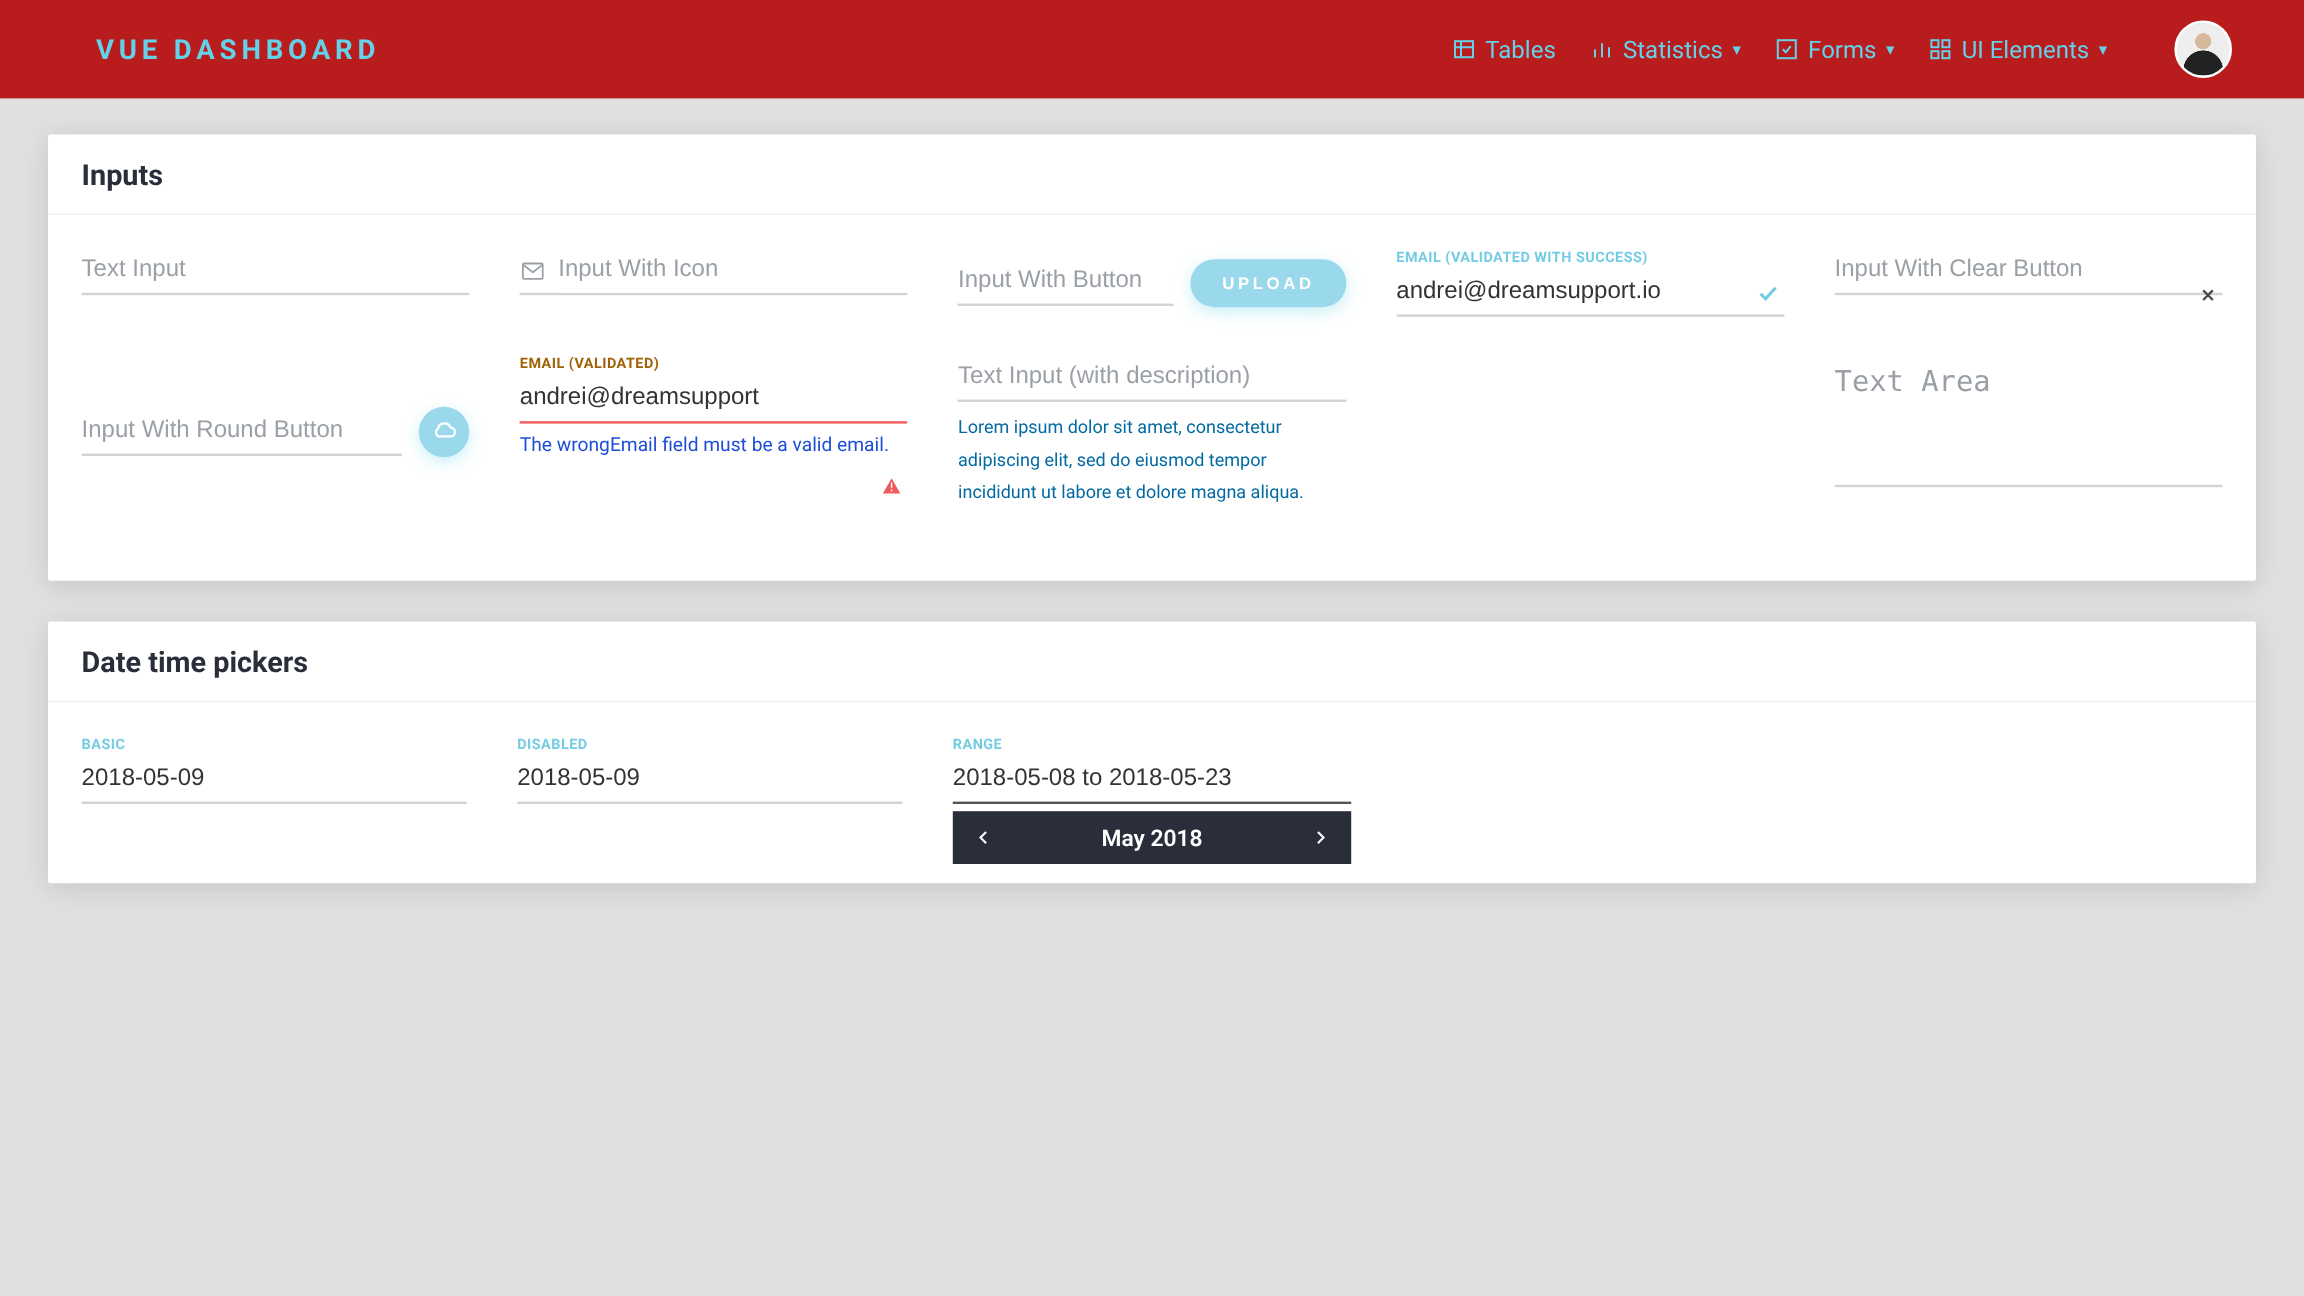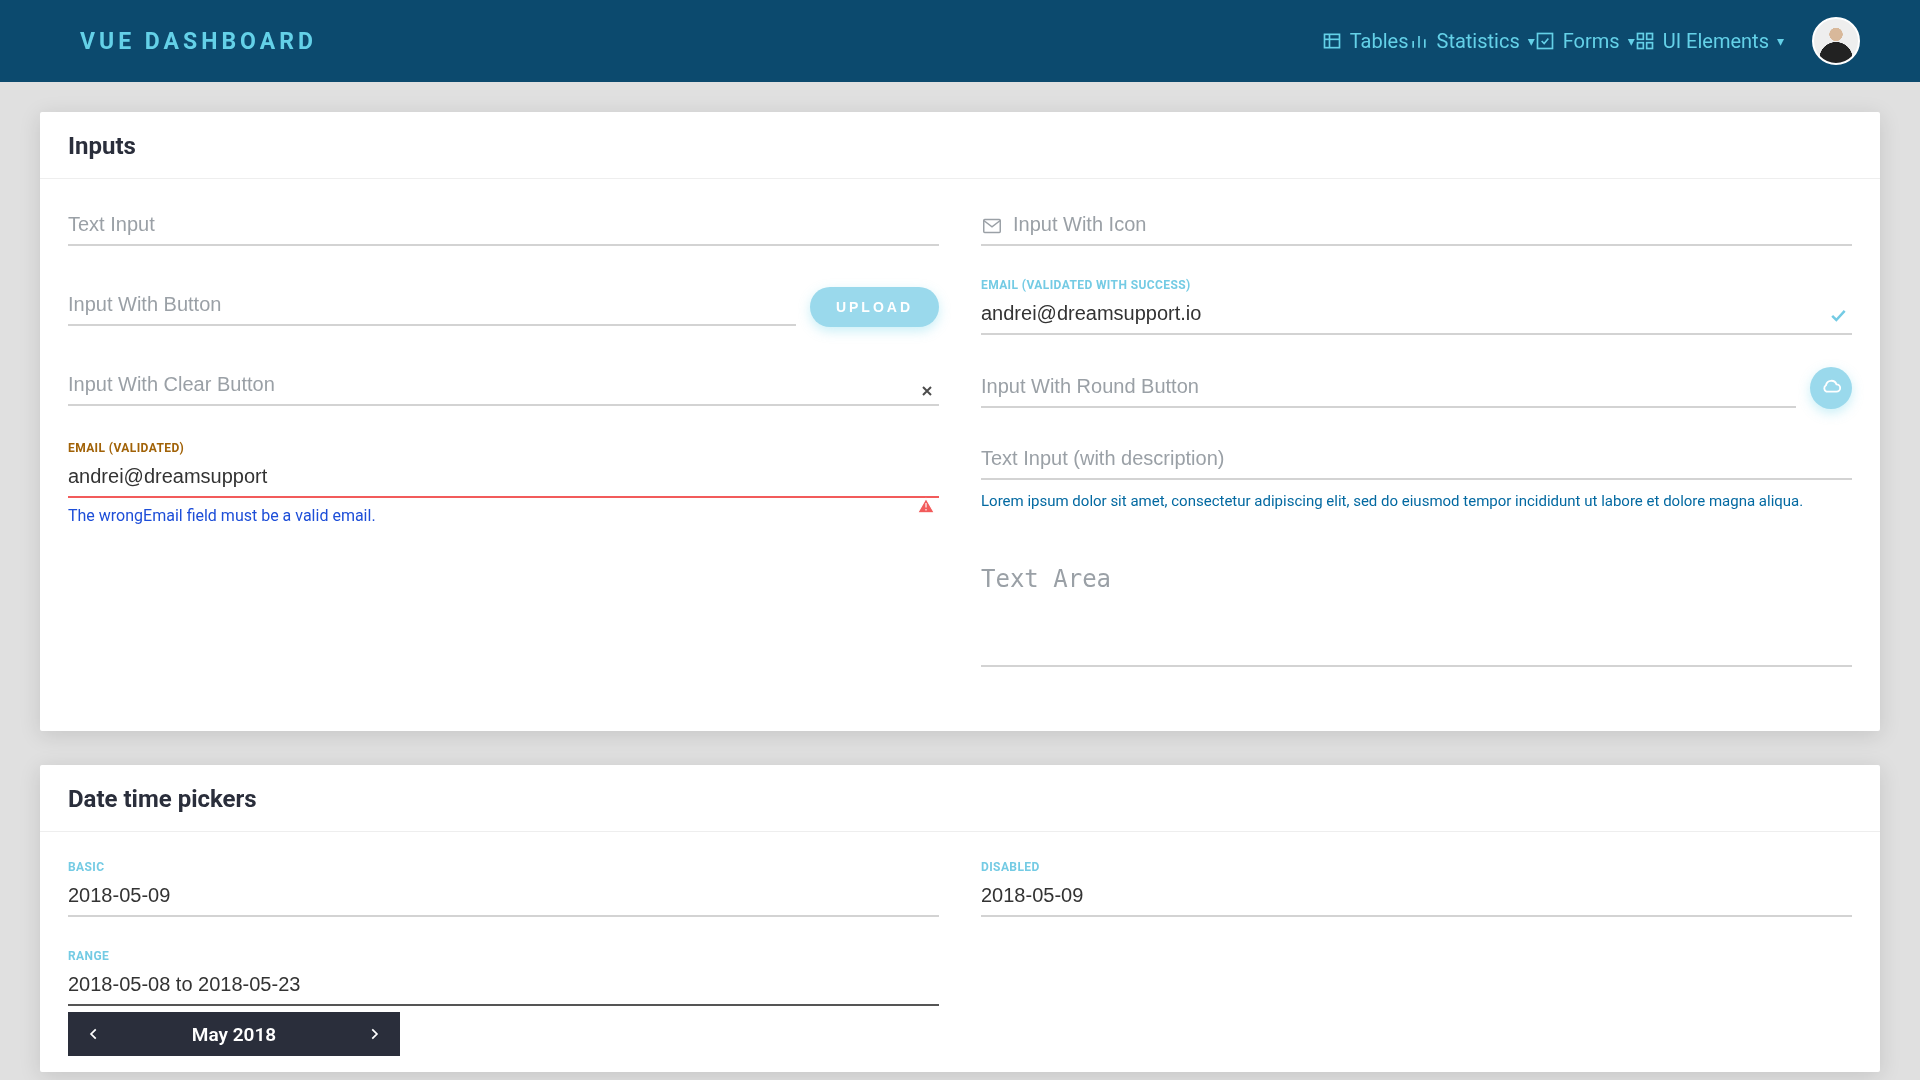--- a/index.html
+++ b/index.html
@@ -4,34 +4,34 @@
 <style>
 * { margin: 0; padding: 0; box-sizing: border-box; }
 body {
   font-family: -apple-system, BlinkMacSystemFont, "Segoe UI", Roboto, "Helvetica Neue", Arial, sans-serif;
   background: #e0e0e0;
   width: 1920px;
   height: 1080px;
   overflow: hidden;
 }
 .header {
-  background: #0c4a6e;
+  background: #b91c1c;
   height: 82px;
   display: flex;
   align-items: center;
   padding: 0 60px 0 80px;
   justify-content: space-between;
 }
 .brand {
   color: #64d1e8;
   font-size: 23px;
   font-weight: 700;
   letter-spacing: 4px;
 }
-.nav { display: flex; align-items: center; }
+.nav { display: flex; align-items: center; gap: 28px; }
 .nav-item {
   display: flex;
   align-items: center;
   gap: 8px;
   color: #64d1e8;
   font-size: 20px;
   cursor: pointer;
 }
 .nav-item .icon { display: inline-flex; }
 .nav-item .chev { font-size: 14px; }
@@ -49,21 +49,21 @@
   border-radius: 2px;
   box-shadow: 0 4px 22px rgba(0,0,0,0.12);
   margin-bottom: 34px;
 }
 .card-header {
   padding: 20px 28px 18px;
   border-bottom: 1px solid #eee;
 }
 .card-title { font-size: 24px; font-weight: 700; color: #2a2e3b; }
 .card-body { padding: 28px; }
-.grid3 { display: grid; grid-template-columns: 1fr 1fr; gap: 32px 42px; }
+.grid3 { display: grid; grid-template-columns: 1fr 1fr 1fr 1fr 1fr; gap: 32px 42px; }
 .field { position: relative; }
 .field-label {
   font-size: 12px;
   font-weight: 700;
   letter-spacing: 0.4px;
   margin-bottom: 4px;
   display: block;
 }
 .lbl-success { color: #74cbe4; }
 .lbl-error { color: #a16207; }

